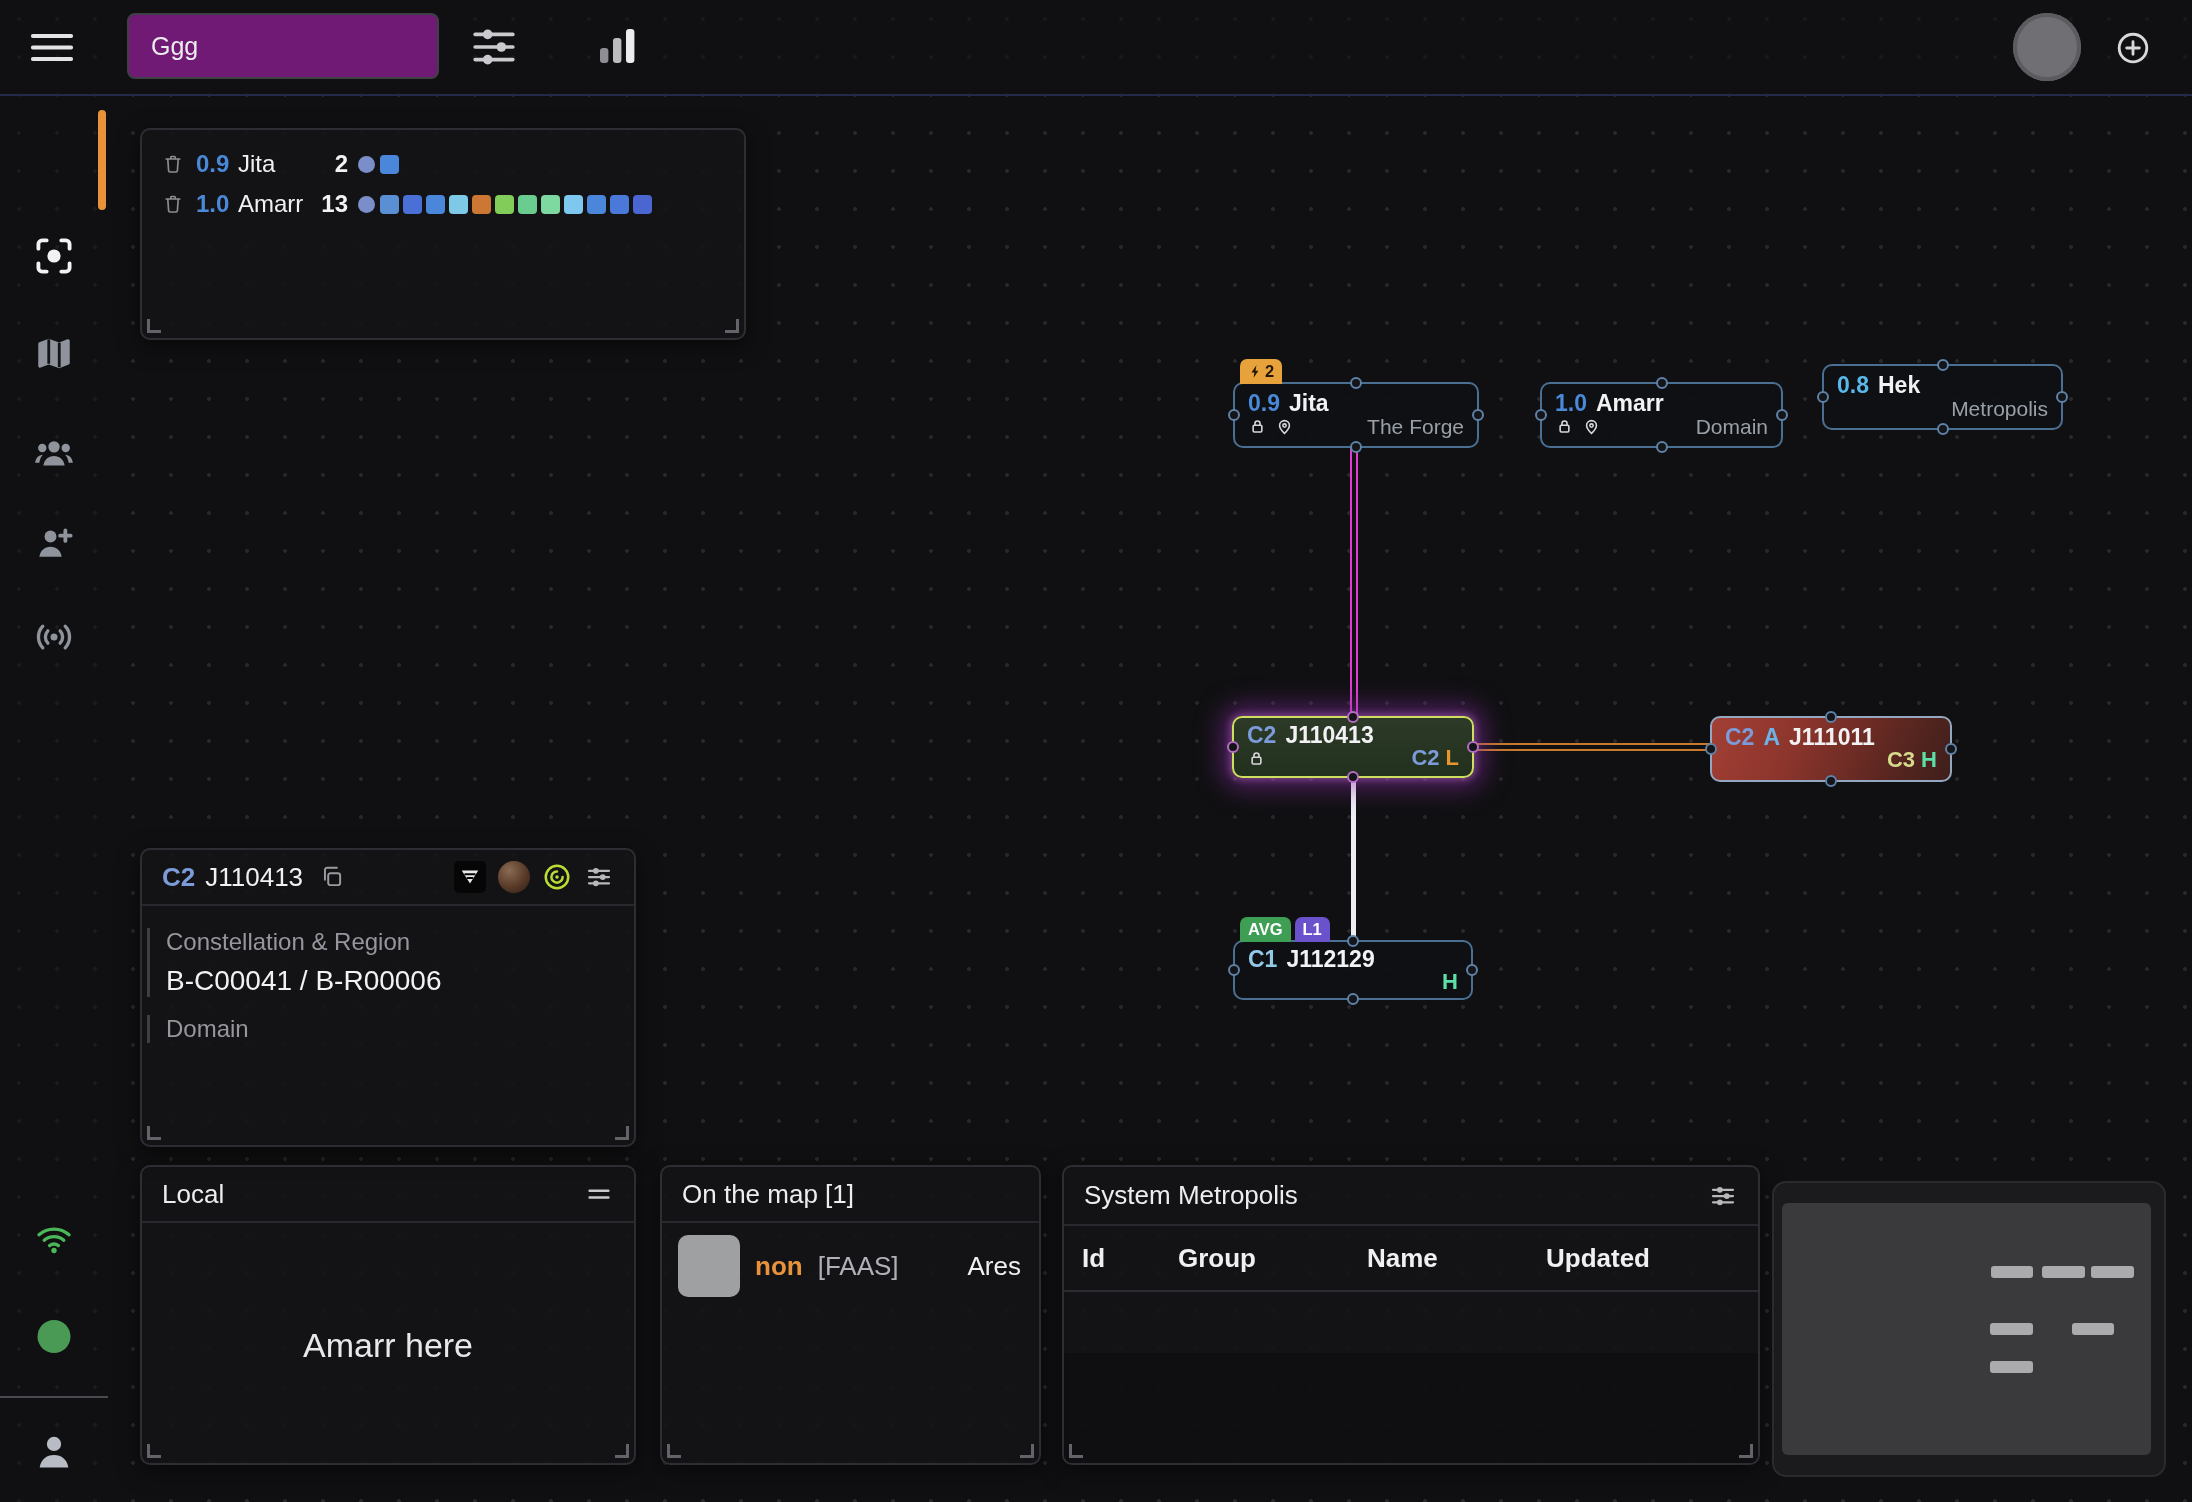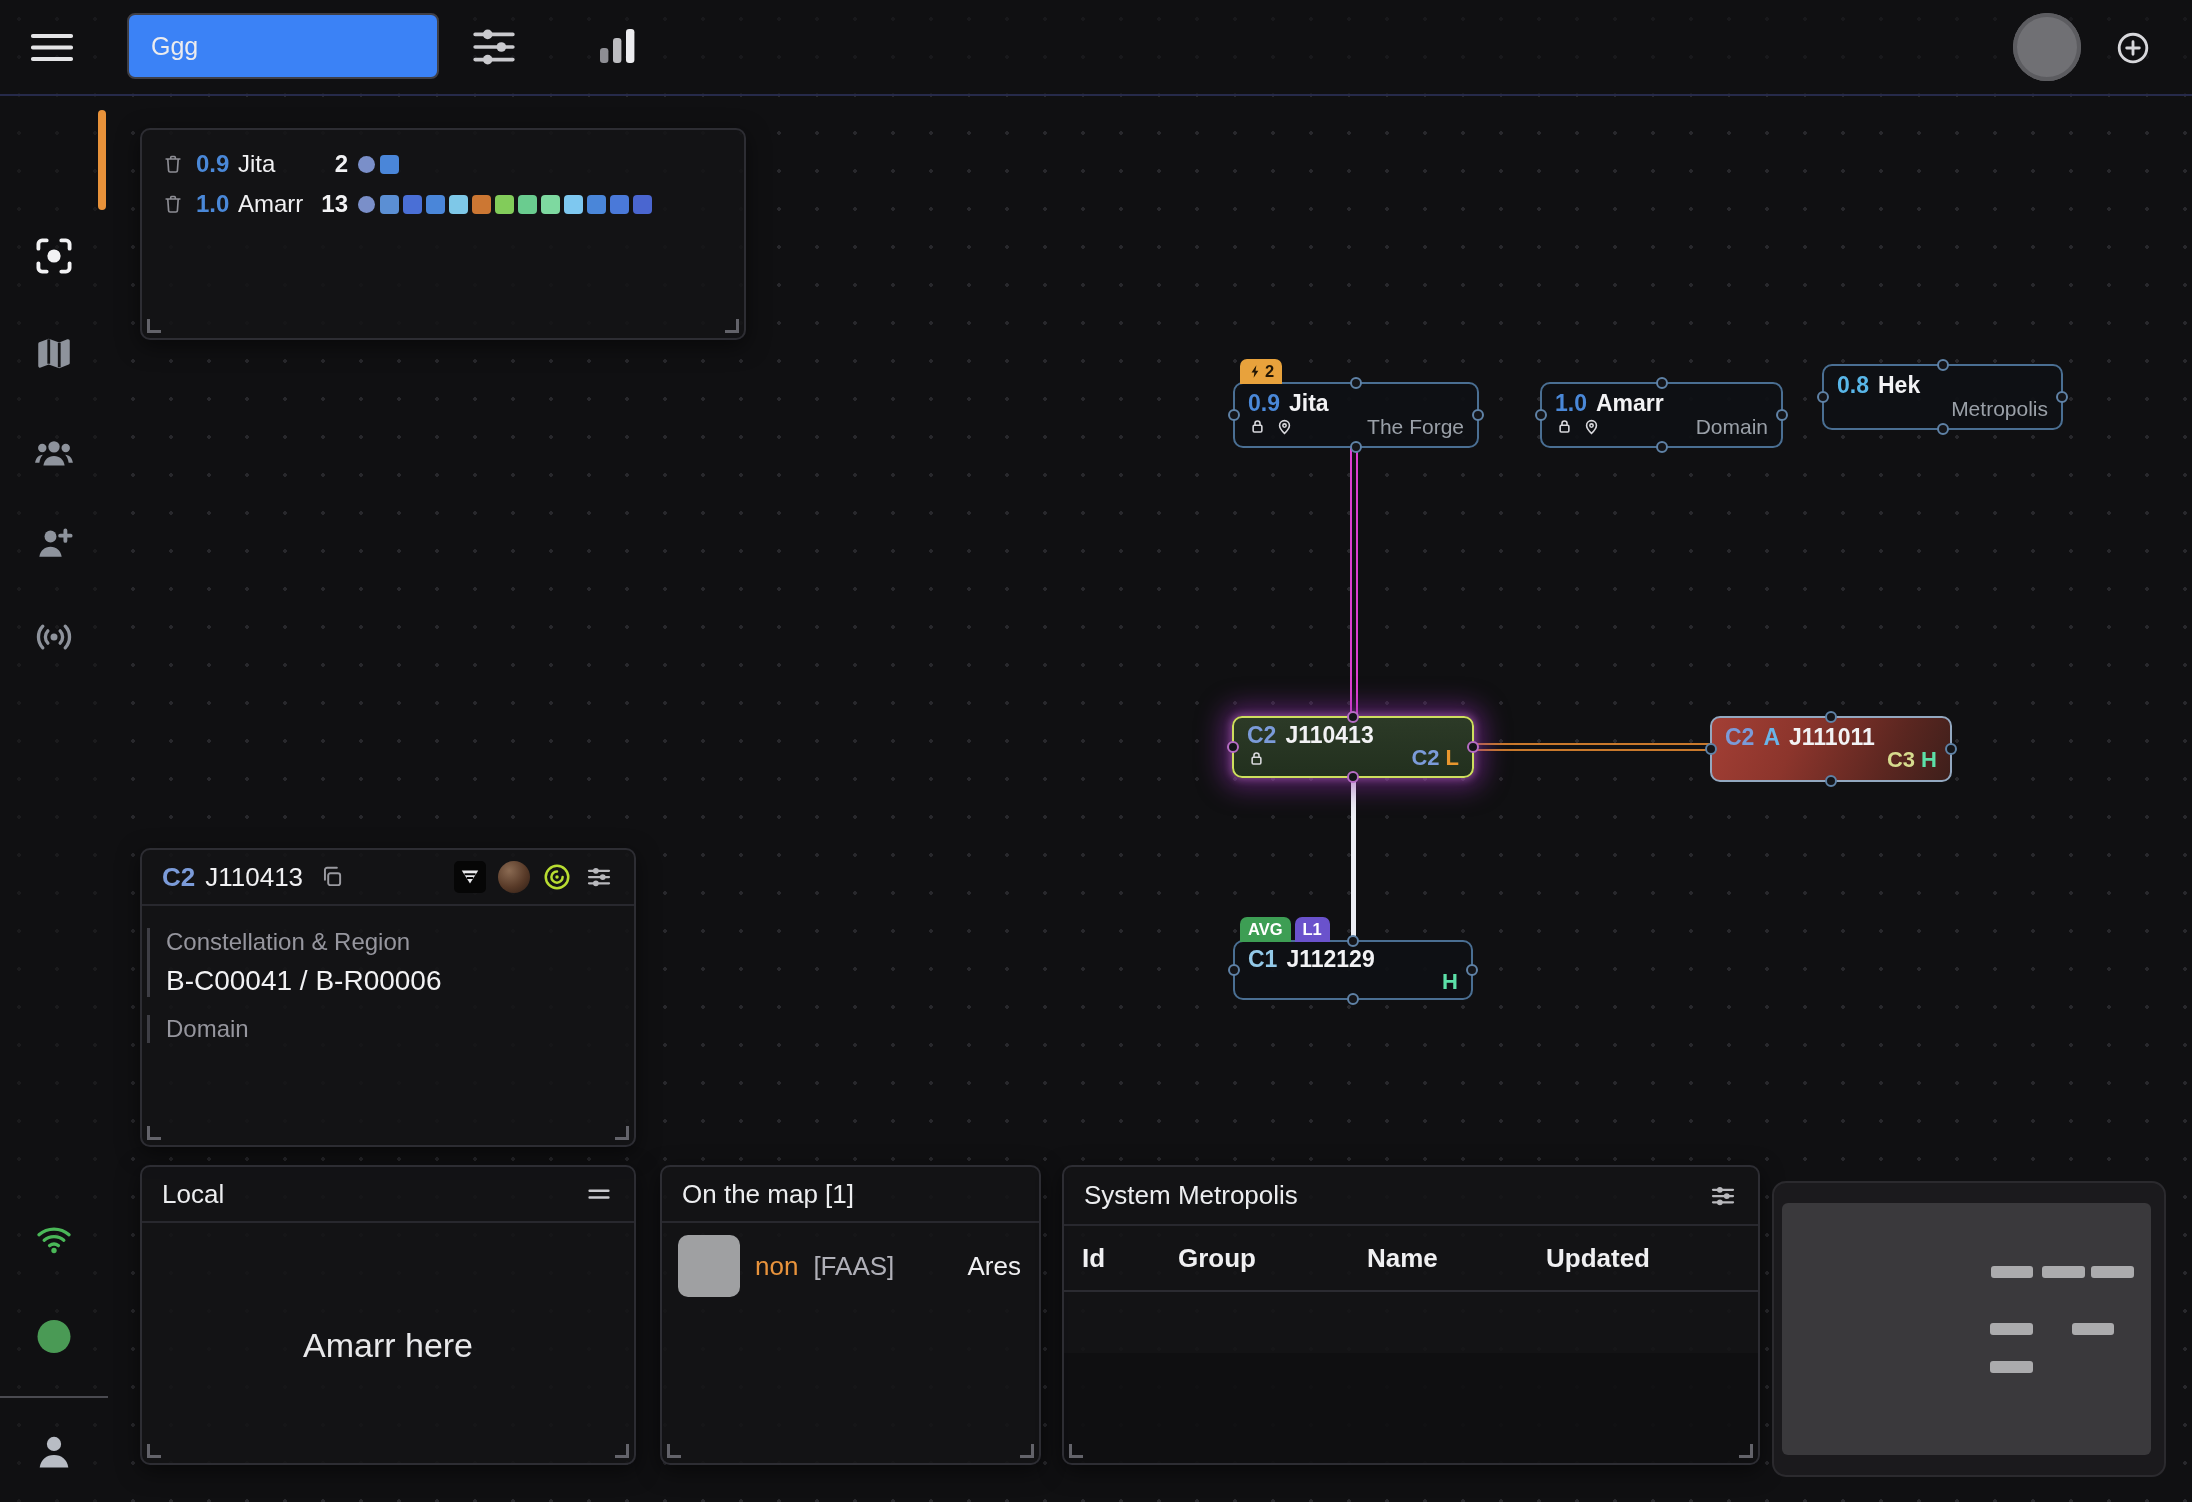--- a/index.html
+++ b/index.html
@@ -14,21 +14,21 @@
   .abs{position:absolute;}
   svg{display:block;}
   .ico{color:#9aa0aa;}
   .spacer{flex:1;}
 
   
   .topbar{top:0;left:0;width:2192px;height:94px;background:rgba(16,16,19,.62);
     border-bottom:2px solid #262a4a;z-index:20;}
   .hamburger{left:29px;top:32px;width:46px;height:31px;color:#e4e4e6;cursor:pointer;}
   .map-select{left:127px;top:13px;width:312px;height:66px;border:2px solid #3f3f46;
-    border-radius:8px;background:#3b82f6;display:flex;align-items:center;
+    border-radius:8px;background:#701a75;display:flex;align-items:center;
     padding:0 22px;font-size:25px;color:#ececee;box-sizing:border-box;}
   .tb-sliders{left:468px;top:26px;color:#cacace;}
   .tb-chart{left:592px;top:22px;}
   .tb-avatar{left:2013px;top:13px;width:68px;height:68px;border-radius:50%;
     background:#707074;box-shadow:inset 0 0 0 4px #5c5c60;}
   .tb-plus{left:2115px;top:30px;color:#d8d8dc;}
 
   
   .sidebar{top:94px;left:0;width:108px;height:1408px;background:rgba(16,16,19,.55);z-index:19;}
   .sb-item{left:50%;transform:translateX(-50%);cursor:pointer;}
@@ -83,21 +83,21 @@
   .local-panel{left:140px;top:1165px;width:496px;height:300px;}
   .local-body{height:244px;display:flex;align-items:center;justify-content:center;}
   .nobody{font-size:34px;color:#e8e8ea;}
   .eq-icon{color:#c9c9cd;cursor:pointer;}
 
   
   .onmap-panel{left:660px;top:1165px;width:381px;height:300px;}
   .onmap-body{padding:12px 18px 0 16px;}
   .onmap-row{display:flex;align-items:center;gap:15px;}
   .pilot-avatar{width:62px;height:62px;border-radius:10px;background:#9fa0a2;flex:none;}
-  .pilot-name{color:#e8933c;font-size:26px;}
+  .pilot-name{color:#e8933c;font-size:26px;font-weight:bold;}
   .pilot-ticker{color:#b0b0b8;font-size:26px;}
   .pilot-ship{color:#f0f0f2;font-size:26px;}
 
   
   .sigs-panel{left:1062px;top:1165px;width:698px;height:300px;}
   .sig-cols{height:64px;display:grid;grid-template-columns:96px 189px 179px 1fr;
     align-items:center;padding-left:18px;font-size:26px;font-weight:700;color:#f0f0f2;
     border-bottom:2px solid #2b2b31;}
   .sig-empty-row{height:64px;display:flex;align-items:center;padding-left:18px;
     font-size:26px;color:#e2e2e4;border-bottom:2px solid #2b2b31;}

